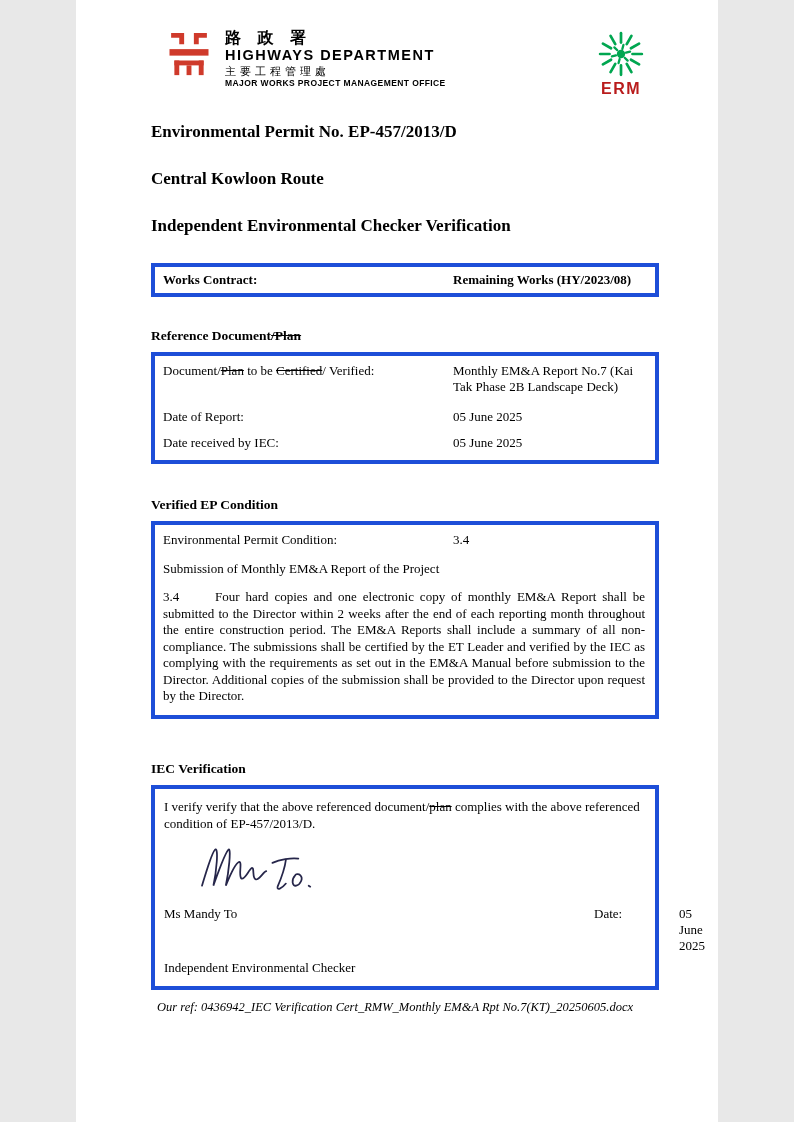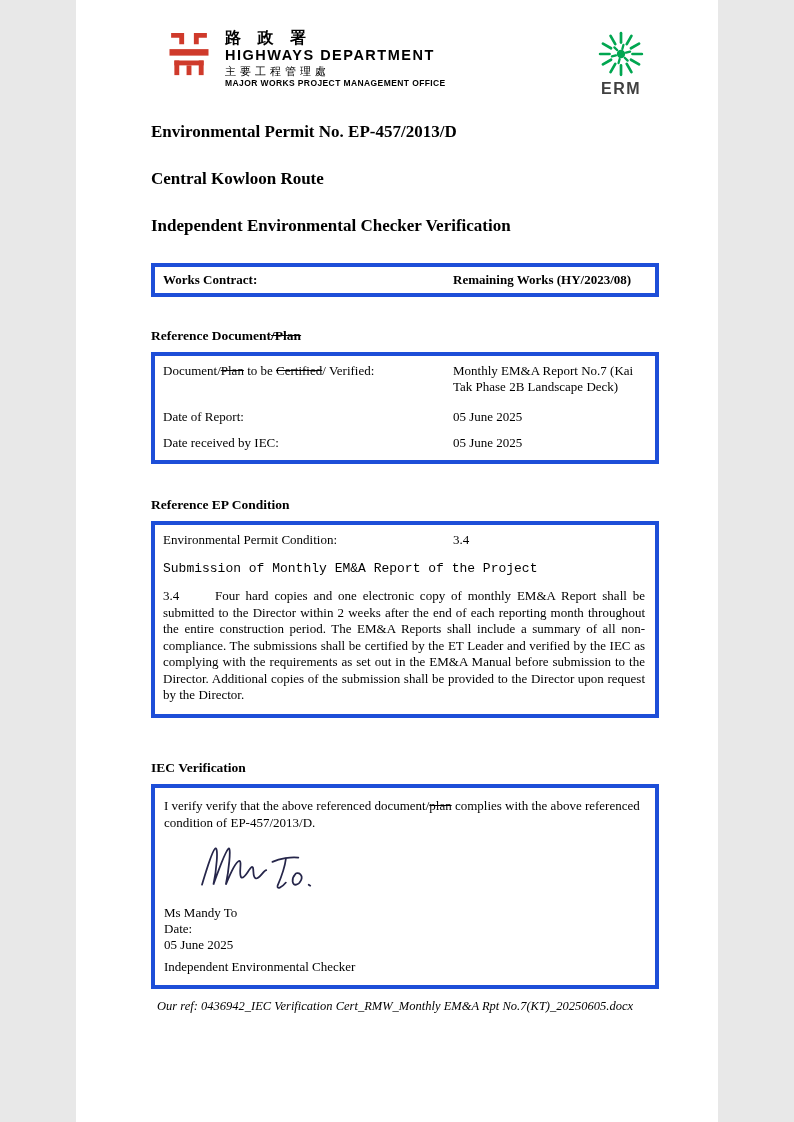--- a/index.html
+++ b/index.html
@@ -12,48 +12,48 @@
   .strike{text-decoration:line-through}
   
   .hdr{display:flex;justify-content:space-between;align-items:flex-start;margin-left:12px;margin-right:6px;}
   .hyd{display:flex;align-items:flex-start;gap:10px}
   .hyd-text{padding-top:1px;font-family:"Liberation Sans","DejaVu Sans",sans-serif;}
   .cn1{font-size:16px;font-weight:bold;letter-spacing:6px;line-height:17px;}
   .en1{font-size:14.5px;font-weight:bold;letter-spacing:1.5px;line-height:18px;}
   .cn2{font-size:11px;letter-spacing:4px;line-height:14px;}
   .en2{font-size:8.5px;font-weight:bold;letter-spacing:.4px;line-height:11px;}
   .erm{display:flex;flex-direction:column;align-items:center;margin-top:2px;margin-right:8px;}
-  .erm-label{font-family:"Liberation Sans","DejaVu Sans",sans-serif;font-weight:bold;font-size:16px;letter-spacing:1.5px;color:#404040;margin-top:2px;}
+  .erm-label{font-family:"Liberation Sans","DejaVu Sans",sans-serif;font-weight:bold;font-size:16px;letter-spacing:1.5px;color:#b91c1c;margin-top:2px;}
   
   .titles{margin-top:24px;}
   .titles h1{font-size:17px;font-weight:bold;margin:0 0 27px 0;line-height:20px;}
   
   .box{border:4px solid #1d4ed8;}
   .row{display:flex;align-items:flex-start;}
   .lbl{width:290px;flex:none;}
   .val{flex:1;}
   .wc{margin-top:0;}
   .wc .row{padding:5px 8px;}
   .sec-h{font-size:13.5px;font-weight:bold;margin:0 0 8px 0;}
   .gap1{height:31px;}
   .gap2{height:33px;}
   .gap3{height:42px;}
   .rdoc{padding:2px 0 4px 0;}
   .rdoc .row{padding:5px 8px;}
   .rdoc .row.first{padding-bottom:9px;}
   .rdoc .val{max-width:352px;}
   .ep{padding:7px 10px 10px 8px;}
   .ep .row .lbl{width:290px;}
-  .ep .sub{margin:13px 0 0 0;font-family:Liberation Mono, monospace;}
+  .ep .sub{margin:13px 0 0 0;}
   .ep .clause{margin:12px 0 0 0;text-align:justify;line-height:16.5px;}
   .cnum{display:inline-block;width:52px;}
   .iec{padding:9px 10px 10px 9px;}
   .iec .stmt{margin:0;line-height:17px;}
   .sig{margin:6px 0 0 6px;display:block;}
-  .sig-row{display:flex;margin-top:10px;flex-direction:column;}
+  .sig-row{display:flex;margin-top:10px;}
   .sig-row .name{width:430px;flex:none;}
   .sig-row .date-lbl{width:85px;flex:none;}
   .title-line{margin-top:6px;}
   .ourref{font-style:italic;font-size:12.5px;margin:10px 0 0 6px;}
 </style>
 </head>
 <body>
 
 <div class="page">
 
@@ -136,21 +136,21 @@
       <div class="val">05 June 2025</div>
     </div>
     <div class="row">
       <div class="lbl">Date received by IEC:</div>
       <div class="val">05 June 2025</div>
     </div>
   </div>
 
   <div class="gap2"></div>
 
-  <h2 class="sec-h">Reference EP Condition</h2>
+  <h2 class="sec-h">Verified EP Condition</h2>
 
   <div class="box ep">
     <div class="row">
       <div class="lbl">Environmental Permit Condition:</div>
       <div class="val">3.4</div>
     </div>
     <p class="sub">Submission of Monthly EM&amp;A Report of the Project</p>
     <p class="clause"><span class="cnum">3.4</span><span>Four hard copies and one electronic copy of monthly EM&amp;A Report shall be submitted to the Director within 2 weeks after the end of each reporting month throughout the entire construction period. The EM&amp;A Reports shall include a summary of all non-compliance. The submissions shall be certified by the ET Leader and verified by the IEC as complying with the requirements as set out in the EM&amp;A Manual before submission to the Director. Additional copies of the submission shall be provided to the Director upon request by the Director.</span></p>
   </div>
 

